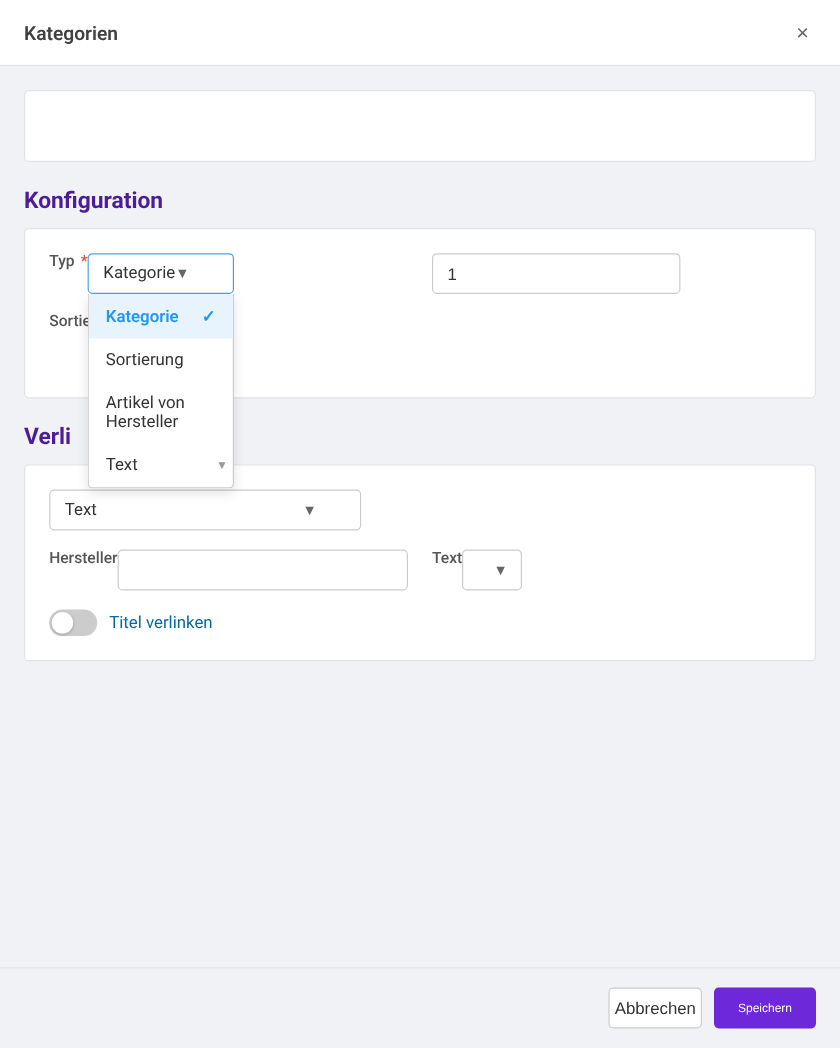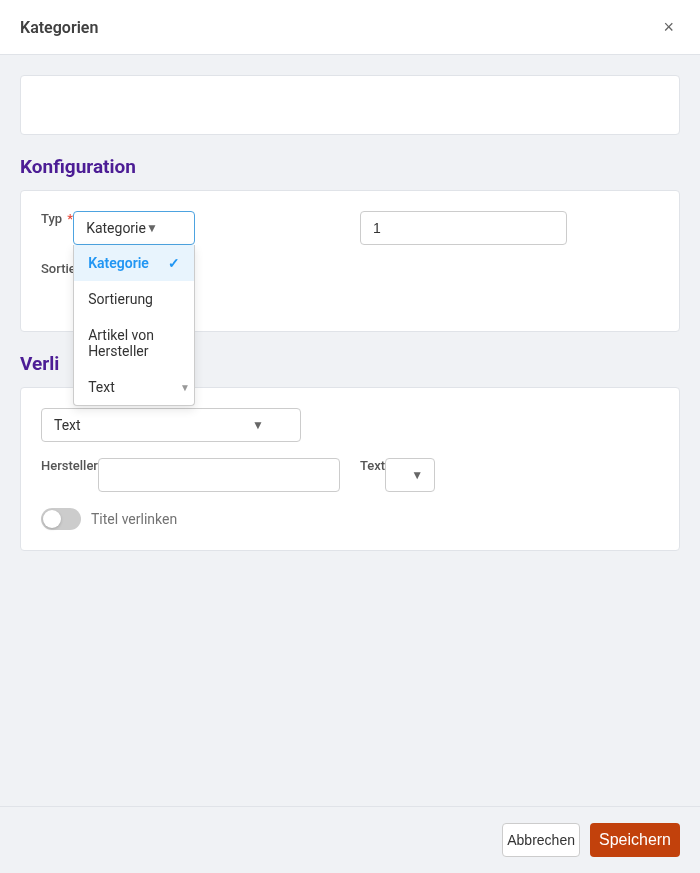--- a/index.html
+++ b/index.html
@@ -272,21 +272,21 @@
       background: #fff;
       border-radius: 50%;
       top: 2px;
       left: 2px;
       transition: left 0.2s;
       box-shadow: 0 1px 3px rgba(0,0,0,0.2);
     }
 
     .toggle-label {
       font-size: 14px;
-      color: #737373;
+      color: #0369a1;
     }
 
     
     .modal-footer {
       background: #f0f2f5;
       padding: 16px 20px;
       display: flex;
       justify-content: flex-end;
       gap: 10px;
       border-top: 1px solid #e0e3e8;
@@ -297,25 +297,25 @@
       padding: 8px 4px;
       background: #fff;
       border: 1px solid #ccc;
       border-radius: 4px;
       font-size: 14px;
       cursor: pointer;
       color: #333;
     }
 
     .btn-save {
-      padding: 8px 9px;
-      background: #c2410c;
+      padding: 8px 20px;
+      background: #6d28d9;
       border: none;
       border-radius: 4px;
-      font-size: 16px;
+      font-size: 10px;
       cursor: pointer;
       color: #fff;
       font-weight: 500;
     }
   </style>
 </head>
 <body>
 
 <div class="modal-wrapper">
 

